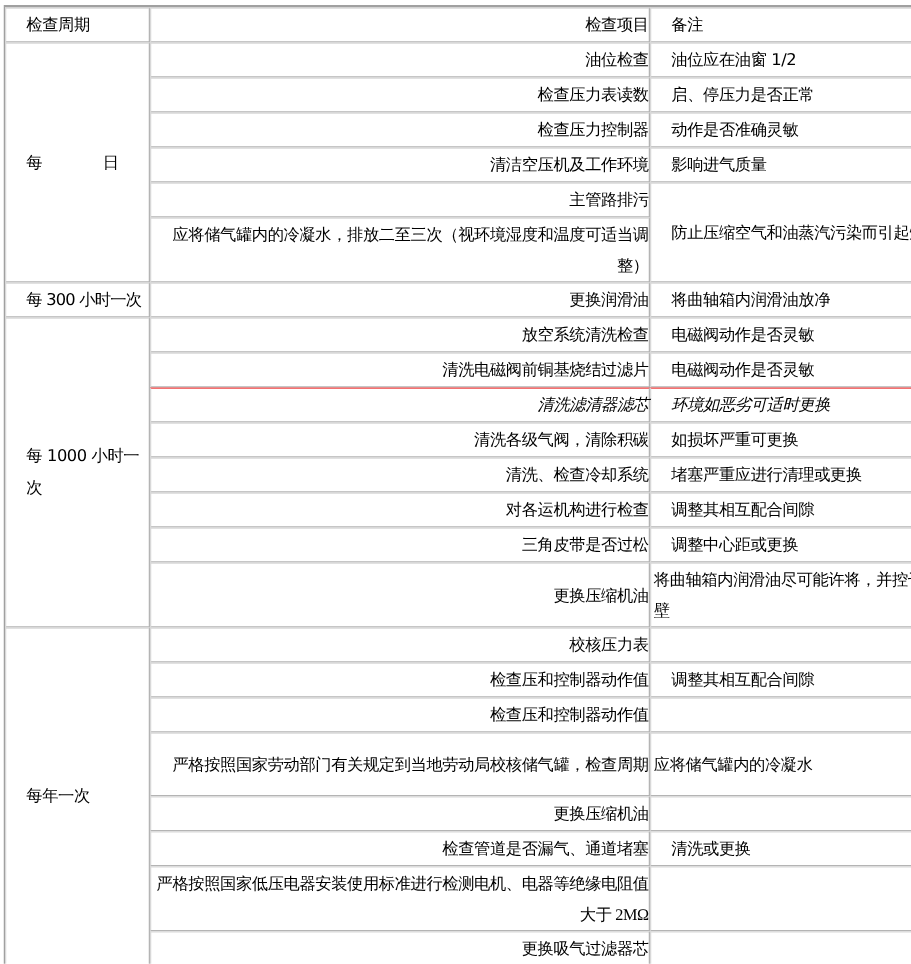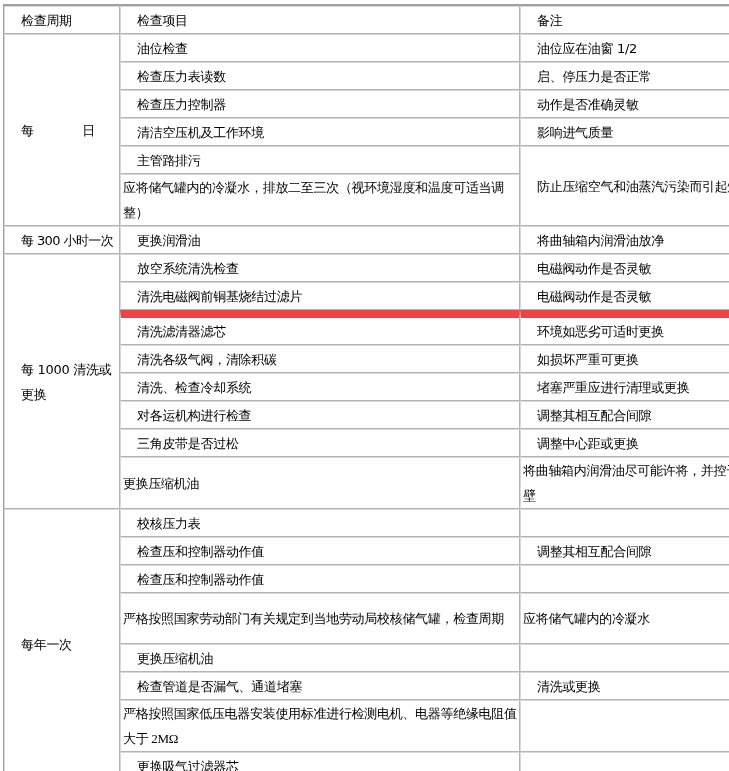--- a/index.html
+++ b/index.html
@@ -19,26 +19,26 @@
     border-bottom: 1px solid #b4b4b4;
     border-left: 1px solid #d8d8d8;
     border-top: 1px solid #d8d8d8;
     padding: 0 0 0 2px;
     vertical-align: middle;
     line-height: 25px;
     letter-spacing: -0.3px;
     word-break: break-all;
   }
   td.col1 { width: 98px; }
-  td.col2 { width: 382px; }
+  td.col2 { width: 382px; text-align: right; }
   td.col3 { width: 228px; }
   tr.h1 td { height: 26px; padding-left: 16px; }
   tr.h2 td { height: 49px; font-family: Liberation Serif, serif; }
   td.span-daily .spread { display: flex; justify-content: space-between; padding-right: 24px; }
-  tr.thick-top td { border-top: 8px solid #ef4444; }
+  tr.thick-top td { border-top: 1px solid #ef4444; font-style: italic; }
 </style>
 </head>
 <body>
 
 <table class="maint">
   <tbody>
 
     <tr class="h1">
       <td class="col1">检查周期</td>
       <td class="col2">检查项目</td>
@@ -76,21 +76,21 @@
     </tr>
     <tr style="height:0"></tr>
 
     <tr class="h1">
       <td class="col1" style="white-space:nowrap;letter-spacing:-0.6px">每 300 小时一次</td>
       <td class="col2">更换润滑油</td>
       <td class="col3">将曲轴箱内润滑油放净</td>
     </tr>
 
     <tr class="h1">
-      <td class="col1" rowspan="8">每 1000 清洗或更换</td>
+      <td class="col1" rowspan="8">每 1000 小时一次</td>
       <td class="col2">放空系统清洗检查</td>
       <td class="col3">电磁阀动作是否灵敏</td>
     </tr>
     <tr class="h1">
       <td class="col2">清洗电磁阀前铜基烧结过滤片</td>
       <td class="col3">电磁阀动作是否灵敏</td>
     </tr>
     <tr class="h1 thick-top">
       <td class="col2">清洗滤清器滤芯</td>
       <td class="col3">环境如恶劣可适时更换</td>

